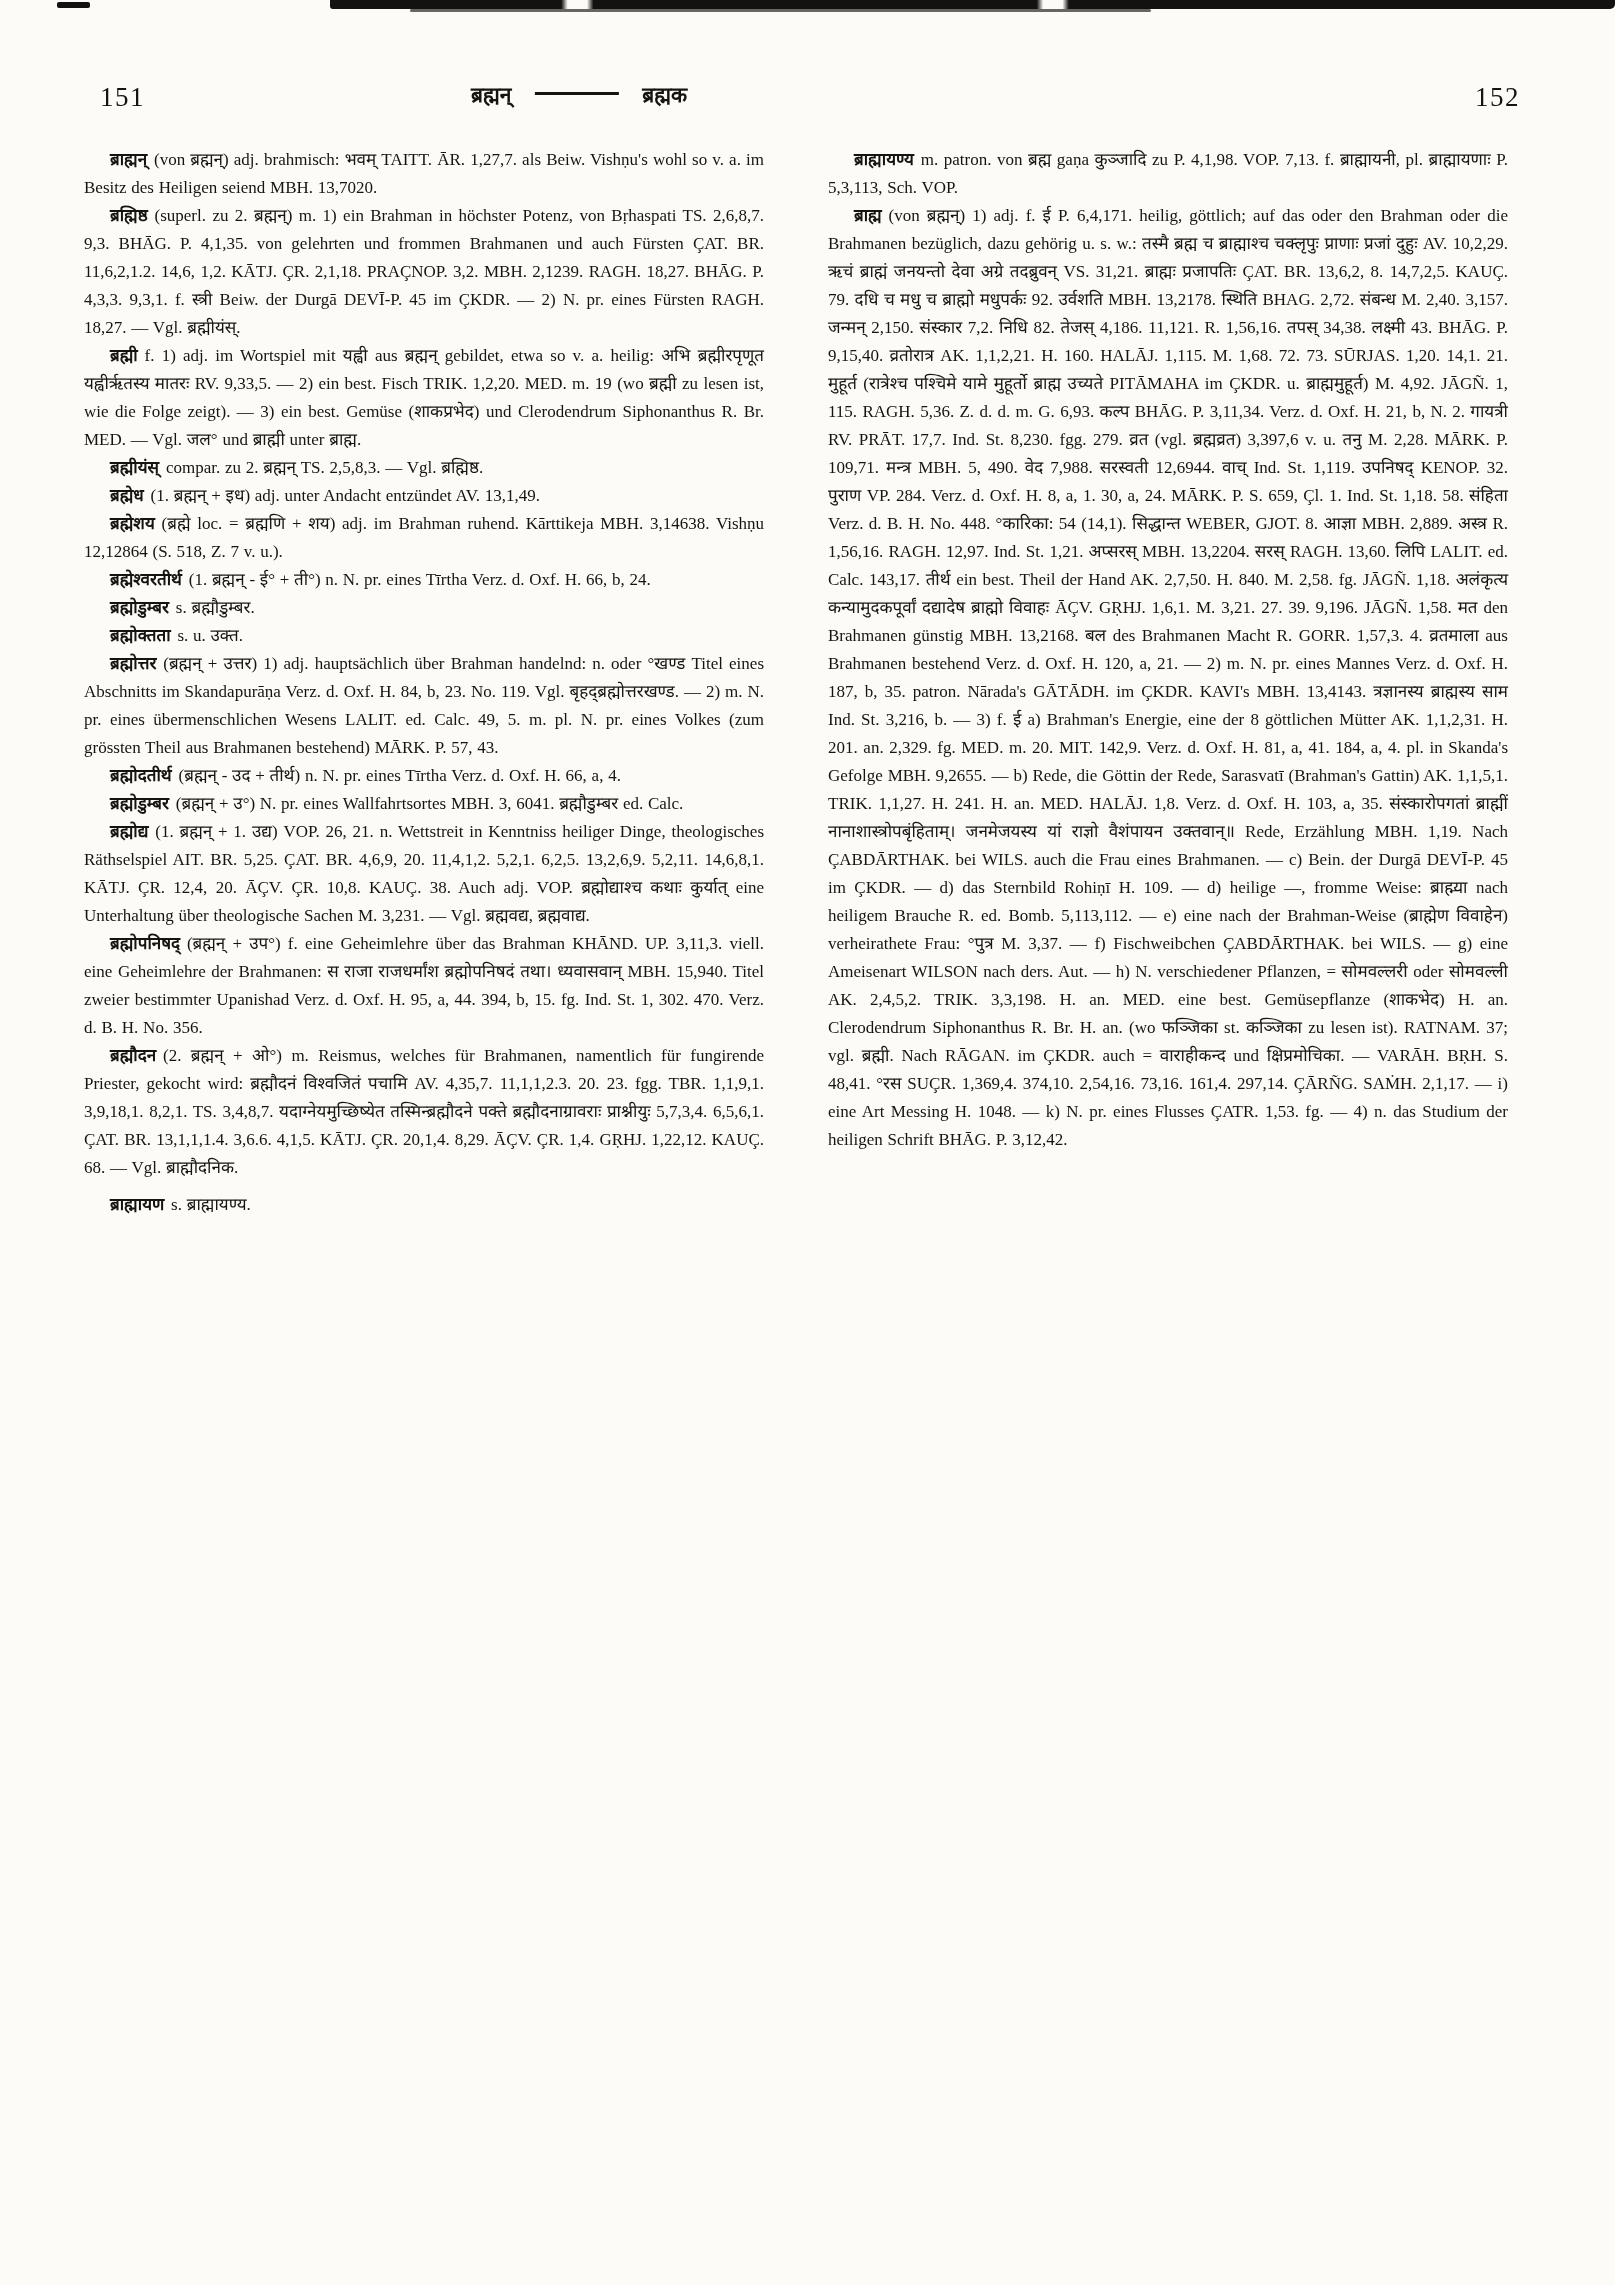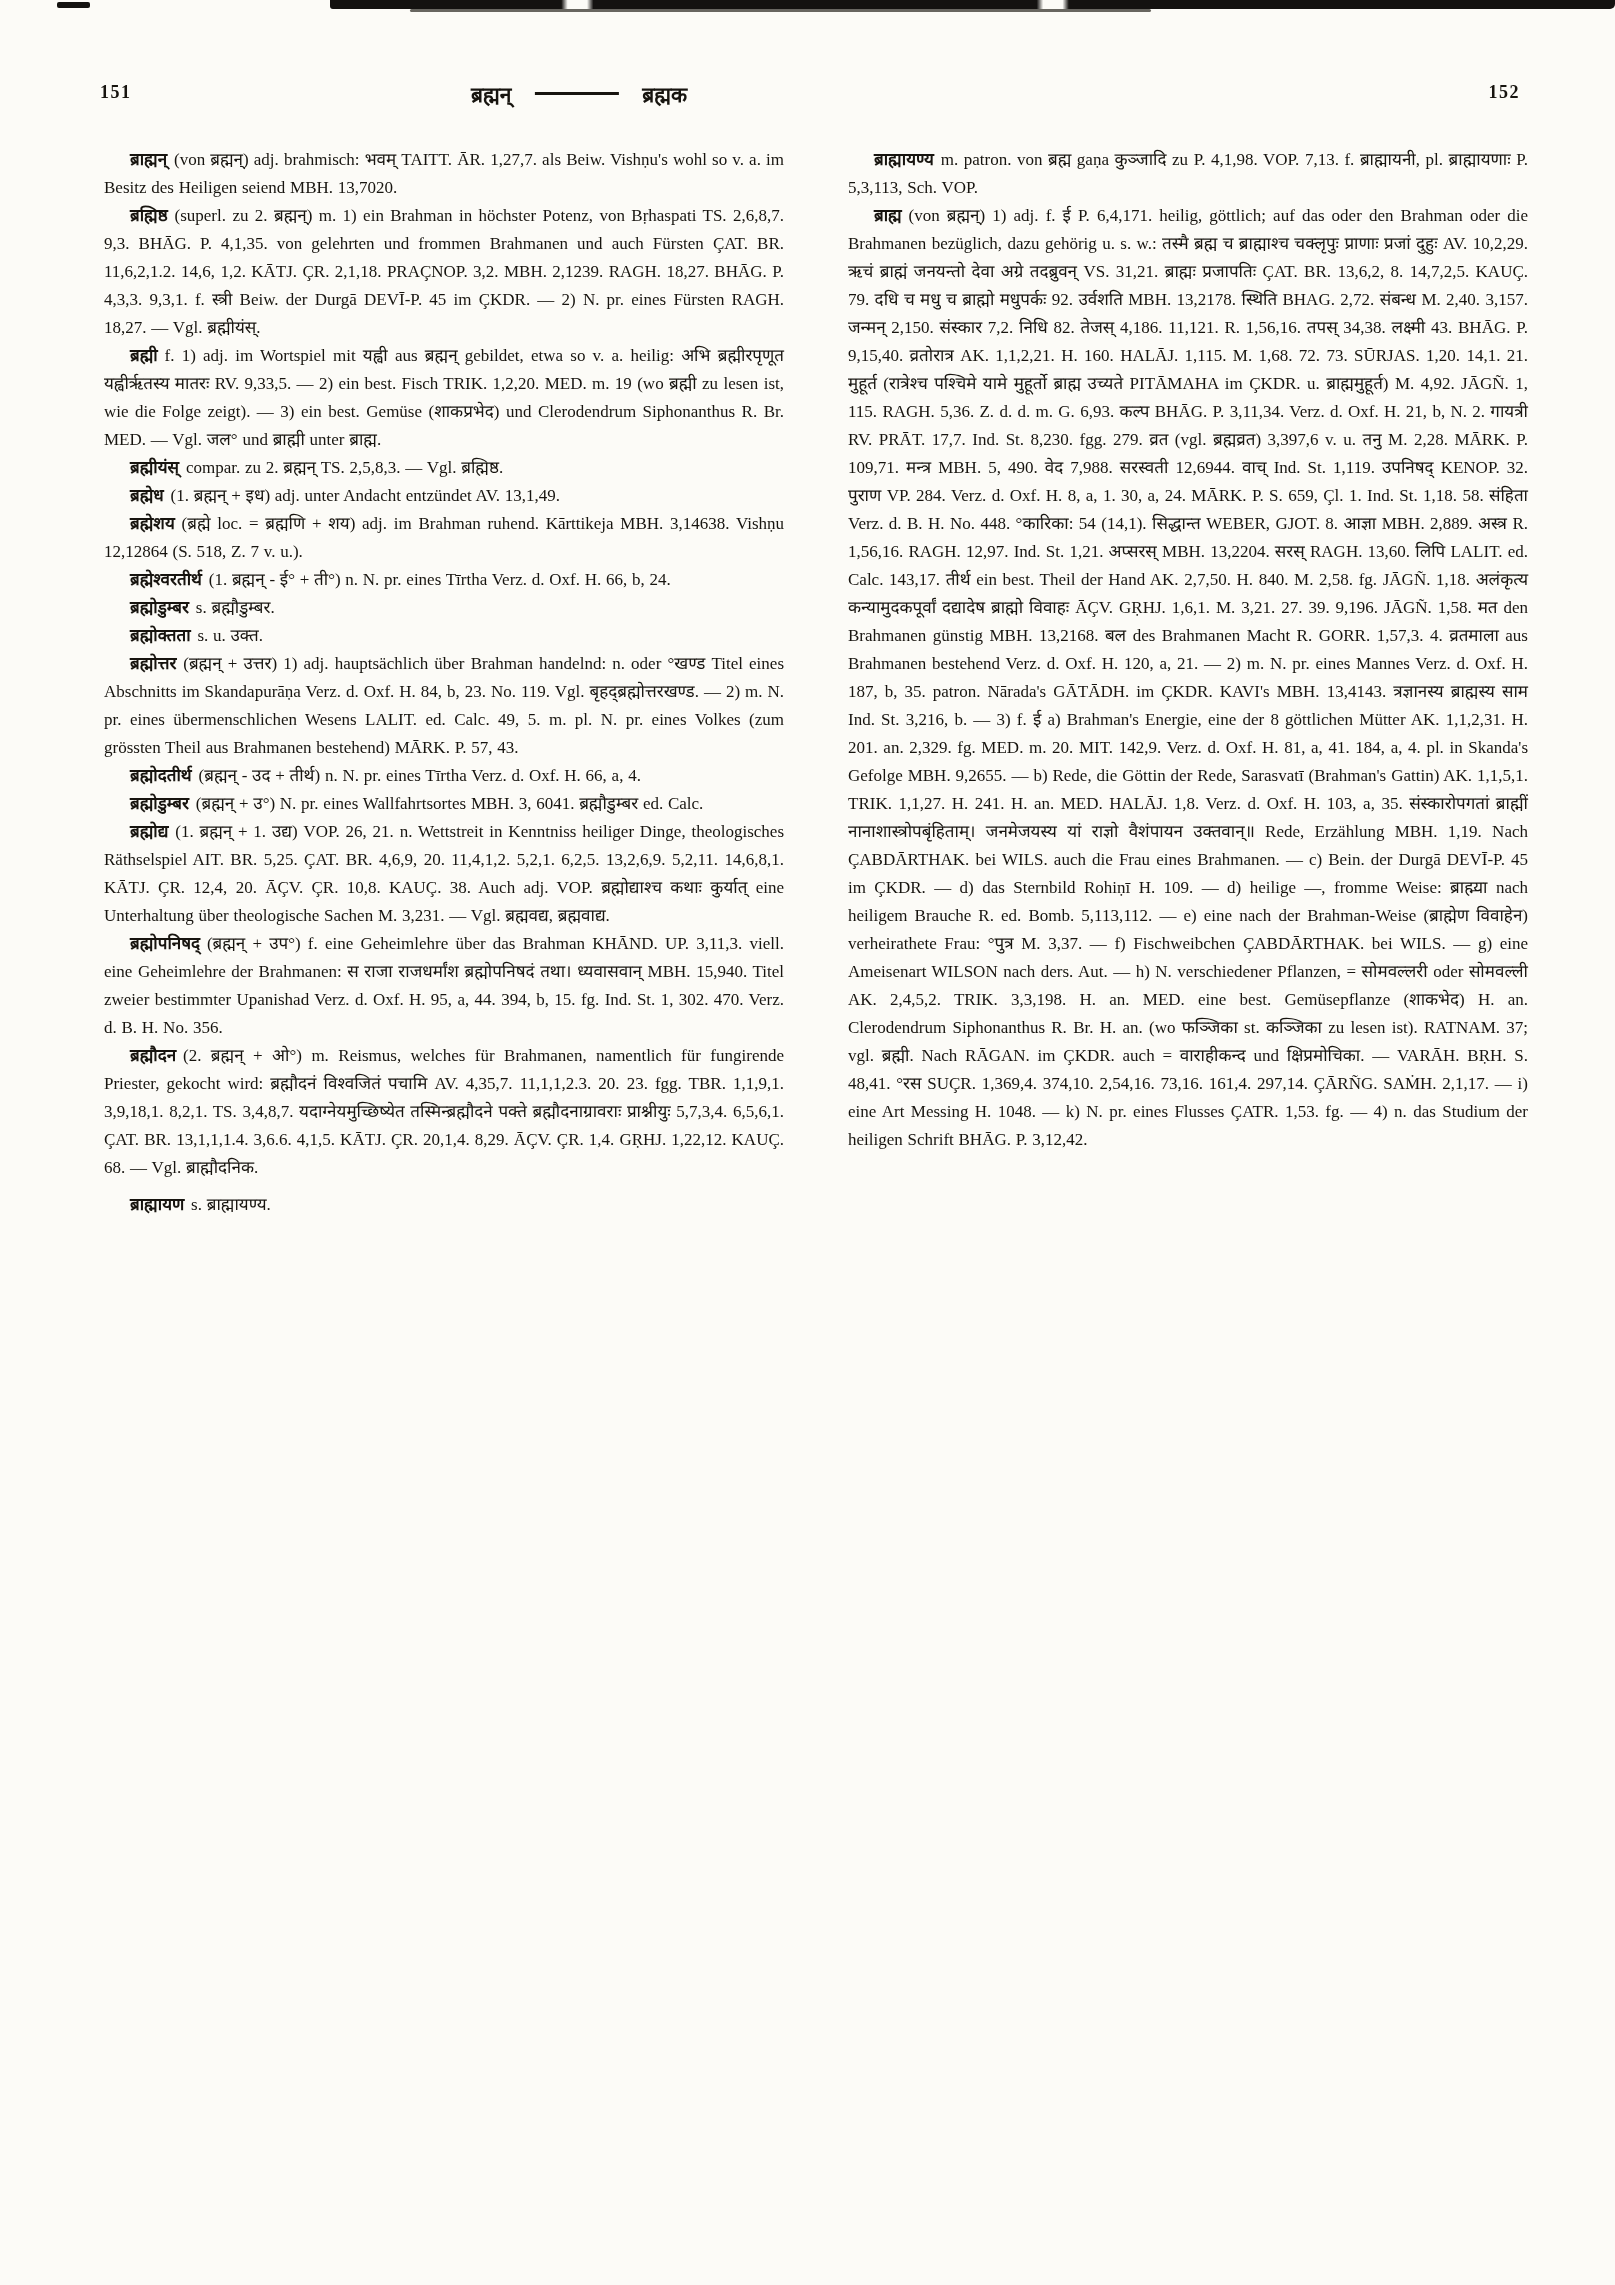--- a/index.html
+++ b/index.html
@@ -31,37 +31,37 @@
     background: #2a2620; opacity: .7; border-radius: 2px;
   }
   .scan-artifact-left {
     position: absolute; top: 2px; left: 57px; width: 33px; height: 5.9px;
     background: #141210; border-radius: 2px;
   }
 
   .header { position: absolute; top: 82px; left: 0; width: 100%; height: 41px; }
   .pagenum {
     position: absolute; top: 0;
-    font-size: 18px; font-weight: bold; letter-spacing: 1.5px;
+    font-size: 27px; font-weight: normal; letter-spacing: 1.5px;
   }
   .pagenum-left { left: 100px; }
   .pagenum-right { right: 95px; margin-left: 32px; }
   .running-head {
     position: absolute; left: 579px; top: -2px;
     transform: translateX(-50%);
     font-size: 21px; font-weight: bold; white-space: nowrap;
   }
   .running-head-rule {
     display: inline-block; width: 84px; height: 2.9px;
     background: #17140f; vertical-align: middle;
     margin: 0 23.4px 6.8px 23.4px;
   }
 
   .columns {
-    position: absolute; top: 146px; left: 104px;
+    position: absolute; top: 146px; left: 84px;
     width: 1424px;
     display: flex; gap: 64px;
   }
   .col {
     width: 680px;
     font-size: 17px;
     line-height: 28px;
     text-align: justify;
     word-spacing: 0.5px;
   }

